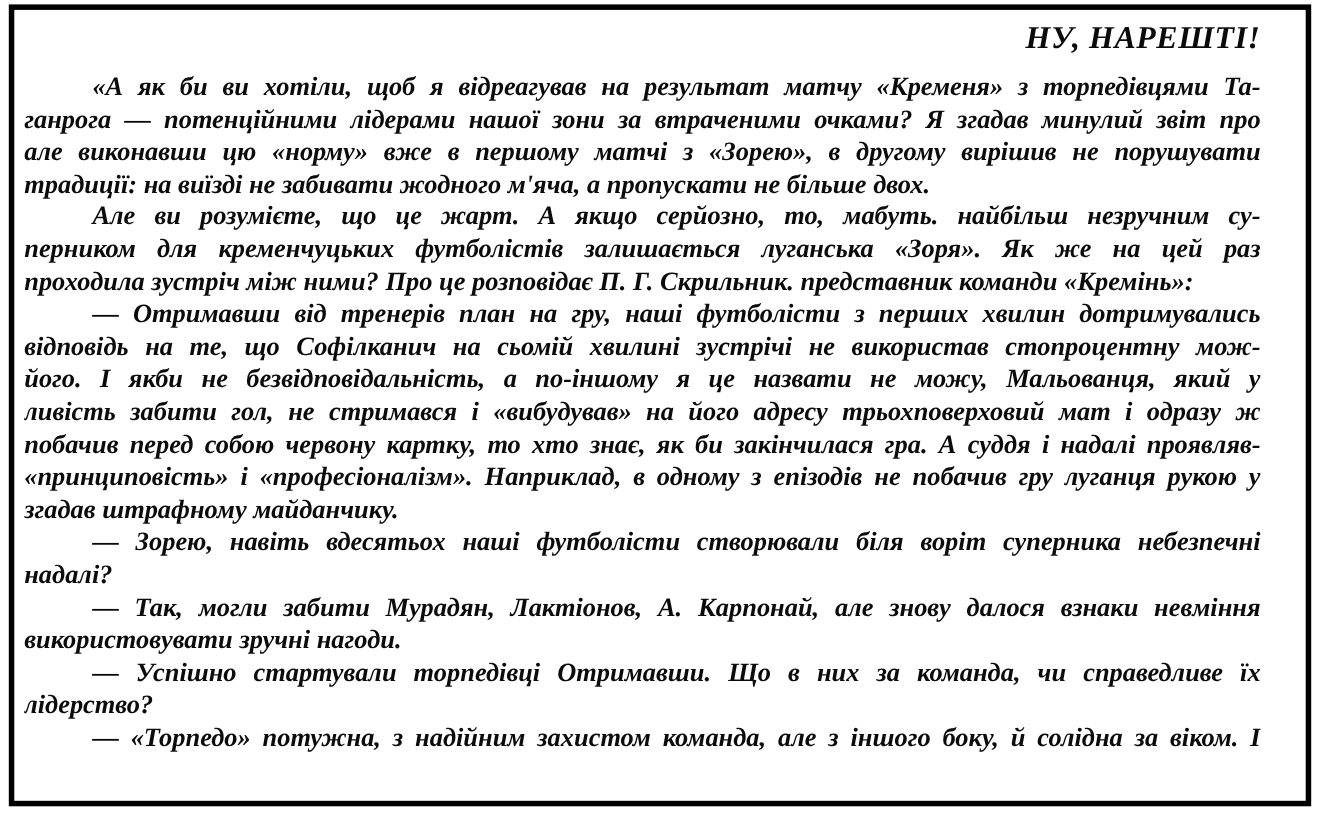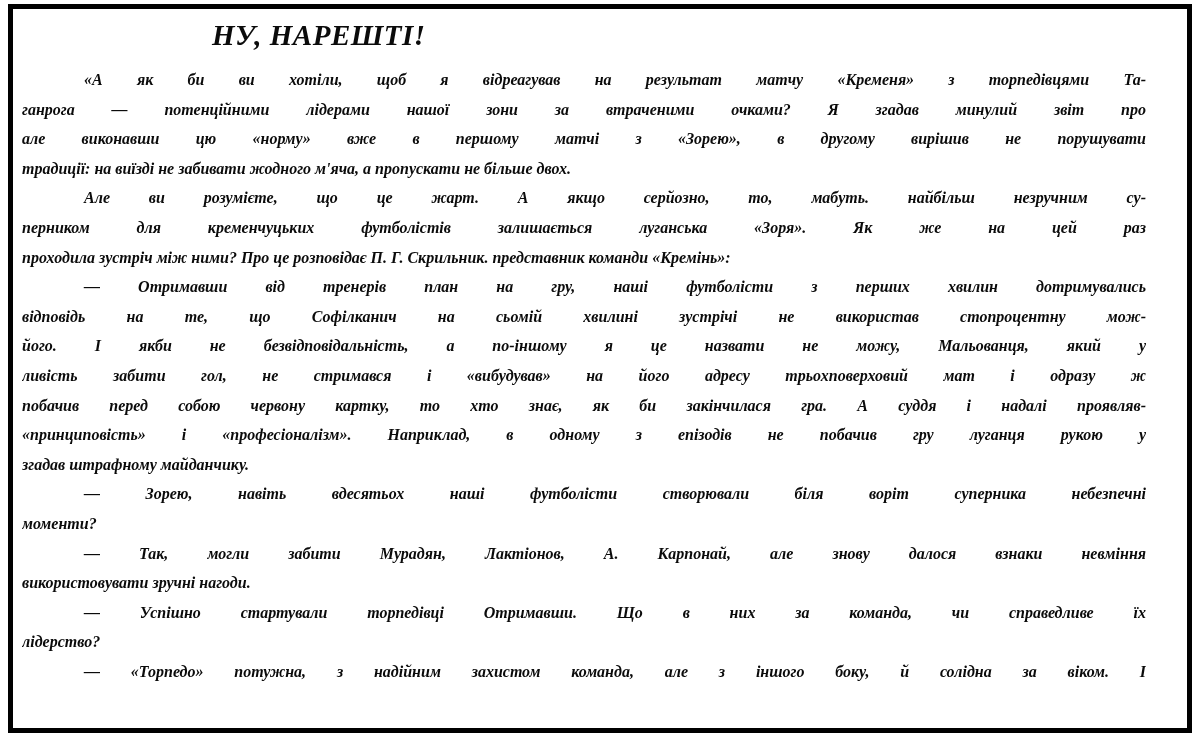--- a/index.html
+++ b/index.html
@@ -18,29 +18,29 @@
     box-sizing: border-box;
     border: 5px solid #000000;
     background: #ffffff;
     padding: 6px 41px 0 9px;
   }
   .title {
     font-size: 29px;
     font-weight: bold;
     font-style: italic;
     line-height: 36px;
-    text-align: left;
+    text-align: right;
     padding-left: 190px; 
     margin: 2px 0 12px 0;
     letter-spacing: 0.5px;
     white-space: nowrap;
   }
   .body-text { width: 100%; }
   .line {
-    font-size: 16px;
+    font-size: 24px;
     line-height: 29.6px;
     font-weight: bold;
     font-style: italic;
     text-align: justify;
     text-align-last: justify;
     overflow: hidden;
   }
   .line.flush { text-align-last: left; }
   .line.indent { padding-left: 62px; }
 </style>
@@ -58,20 +58,20 @@
       <div class="line">перником для кременчуцьких футболістів залишається луганська «Зоря». Як же на цей раз</div>
       <div class="line flush">проходила зустріч між ними? Про це розповідає П. Г. Скрильник. представник команди «Кремінь»:</div>
       <div class="line indent">— Отримавши від тренерів план на гру, наші футболісти з перших хвилин дотримувались</div>
       <div class="line">відповідь на те, що Софілканич на сьомій хвилині зустрічі не використав стопроцентну мож-</div>
       <div class="line">його. І якби не безвідповідальність, а по-іншому я це назвати не можу, Мальованця, який у</div>
       <div class="line">ливість забити гол, не стримався і «вибудував» на його адресу трьохповерховий мат і одразу ж</div>
       <div class="line">побачив перед собою червону картку, то хто знає, як би закінчилася гра. А суддя і надалі проявляв-</div>
       <div class="line">«принциповість» і «професіоналізм». Наприклад, в одному з епізодів не побачив гру луганця рукою у</div>
       <div class="line flush">згадав штрафному майданчику.</div>
       <div class="line indent">— Зорею, навіть вдесятьох наші футболісти створювали біля воріт суперника небезпечні</div>
-      <div class="line flush">моменти?</div>
+      <div class="line flush">надалі?</div>
       <div class="line indent">— Так, могли забити Мурадян, Лактіонов, А. Карпонай, але знову далося взнаки невміння</div>
       <div class="line flush">використовувати зручні нагоди.</div>
       <div class="line indent">— Успішно стартували торпедівці Отримавши. Що в них за команда, чи справедливе їх</div>
       <div class="line flush">лідерство?</div>
       <div class="line indent">— «Торпедо» потужна, з надійним захистом команда, але з іншого боку, й солідна за віком. І</div>
     </div>
 </div>
 
 </body></html>

